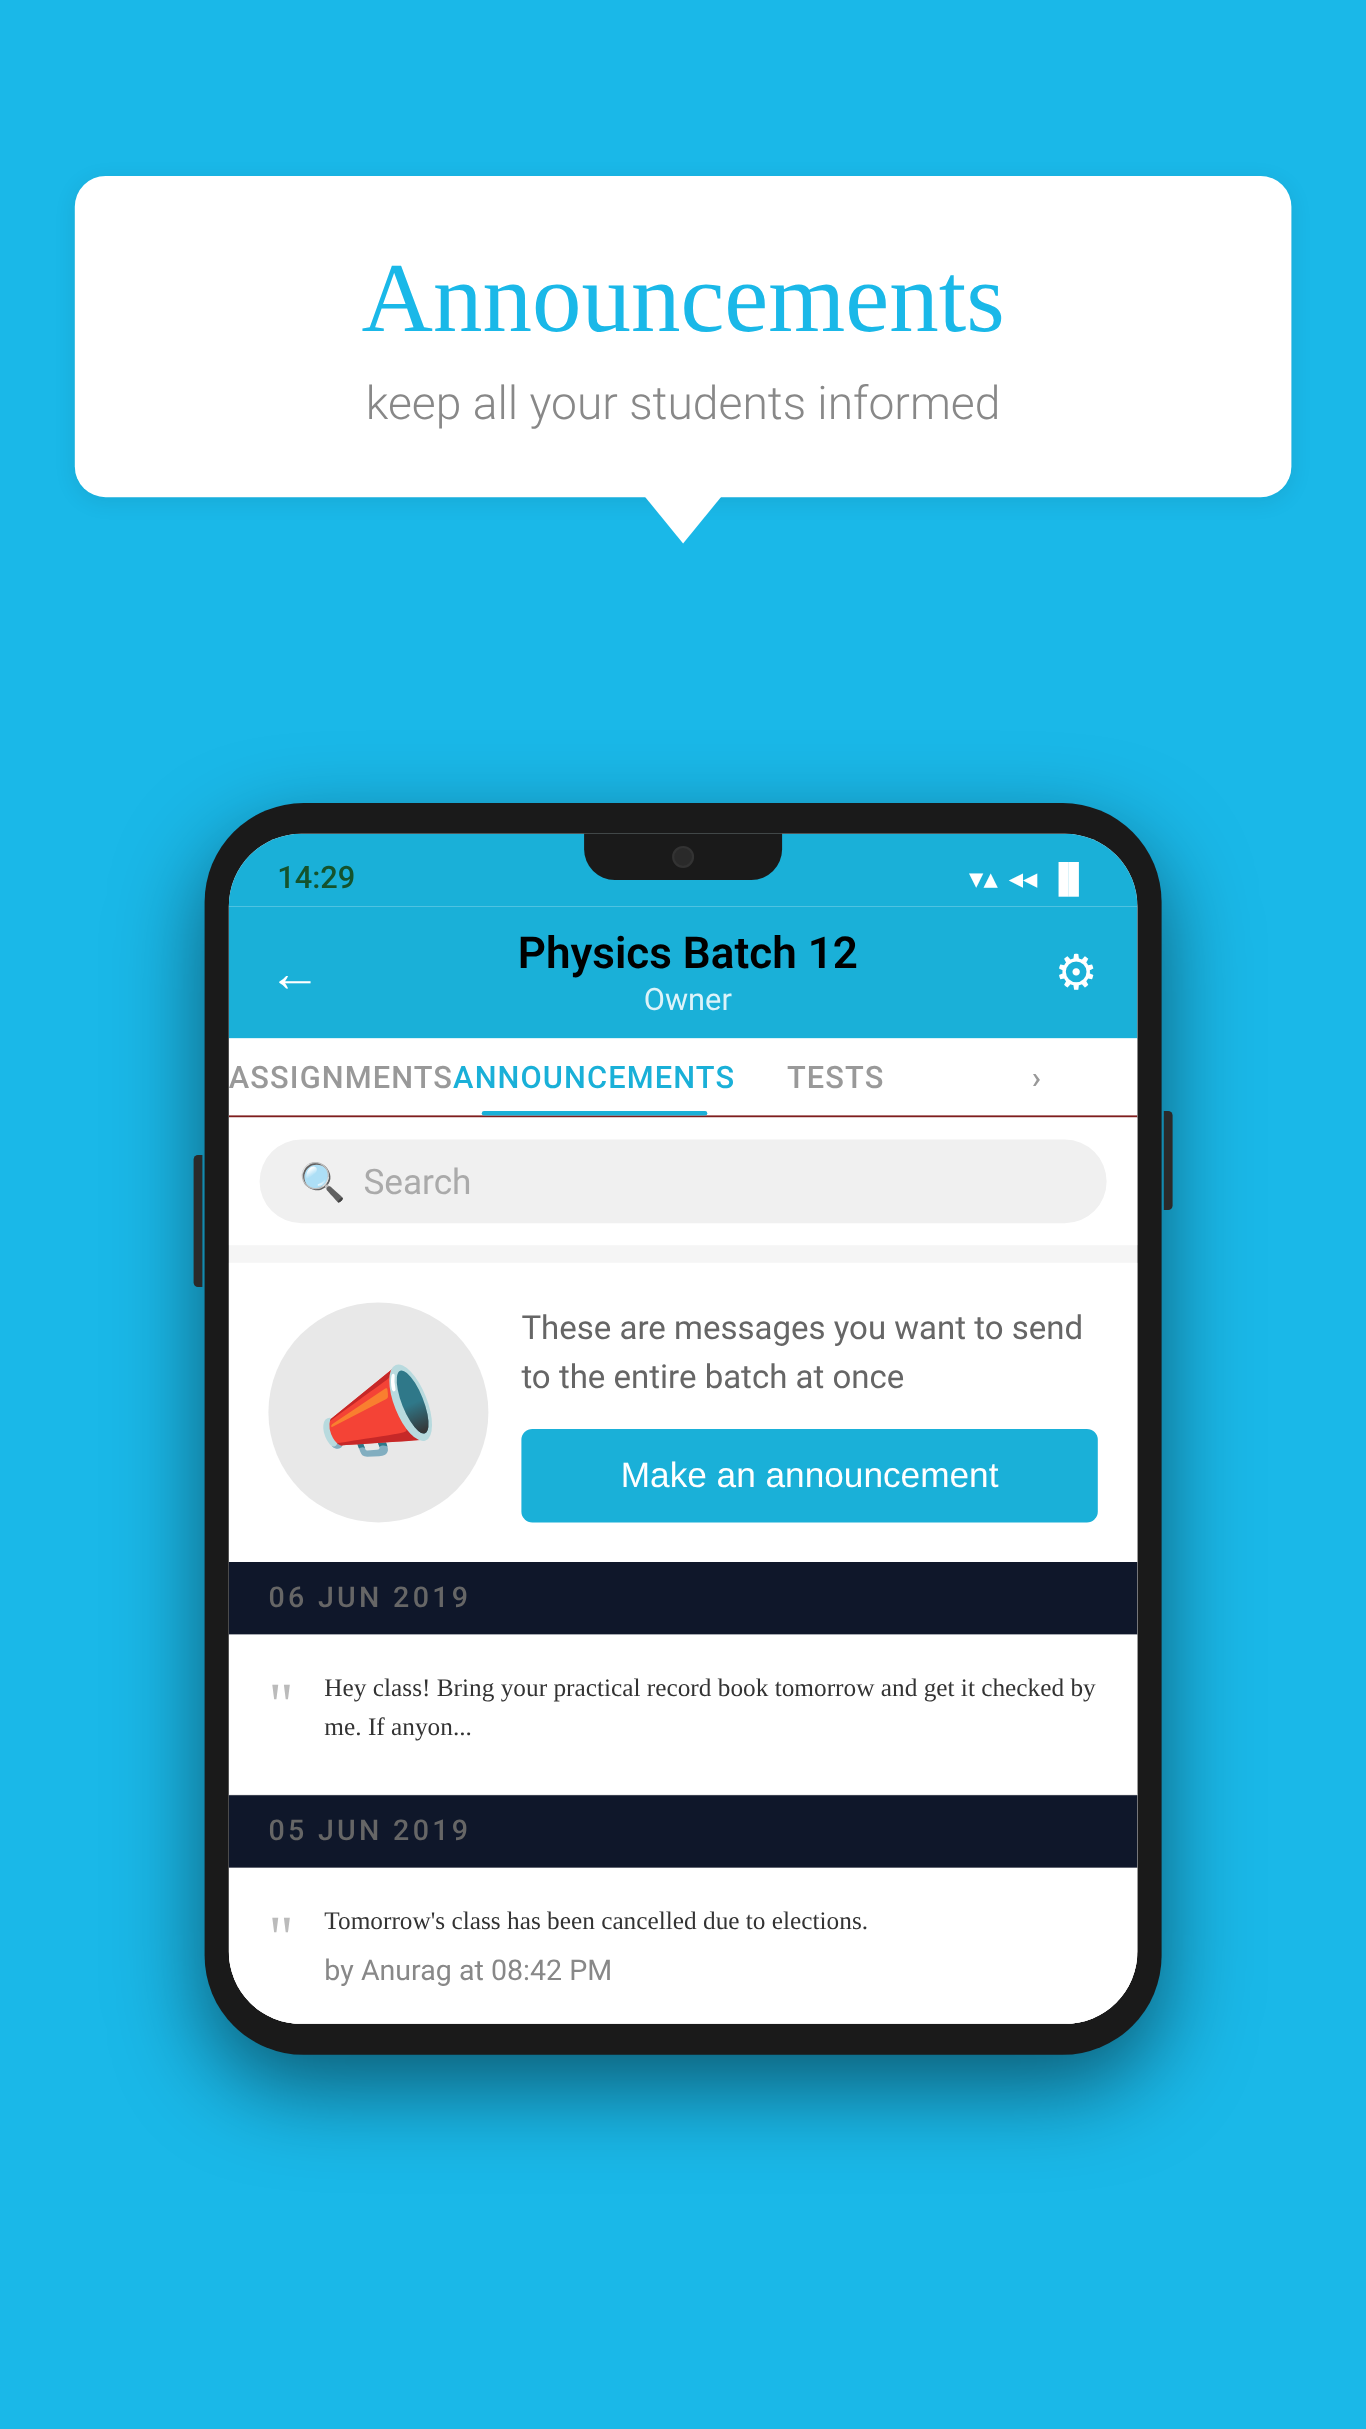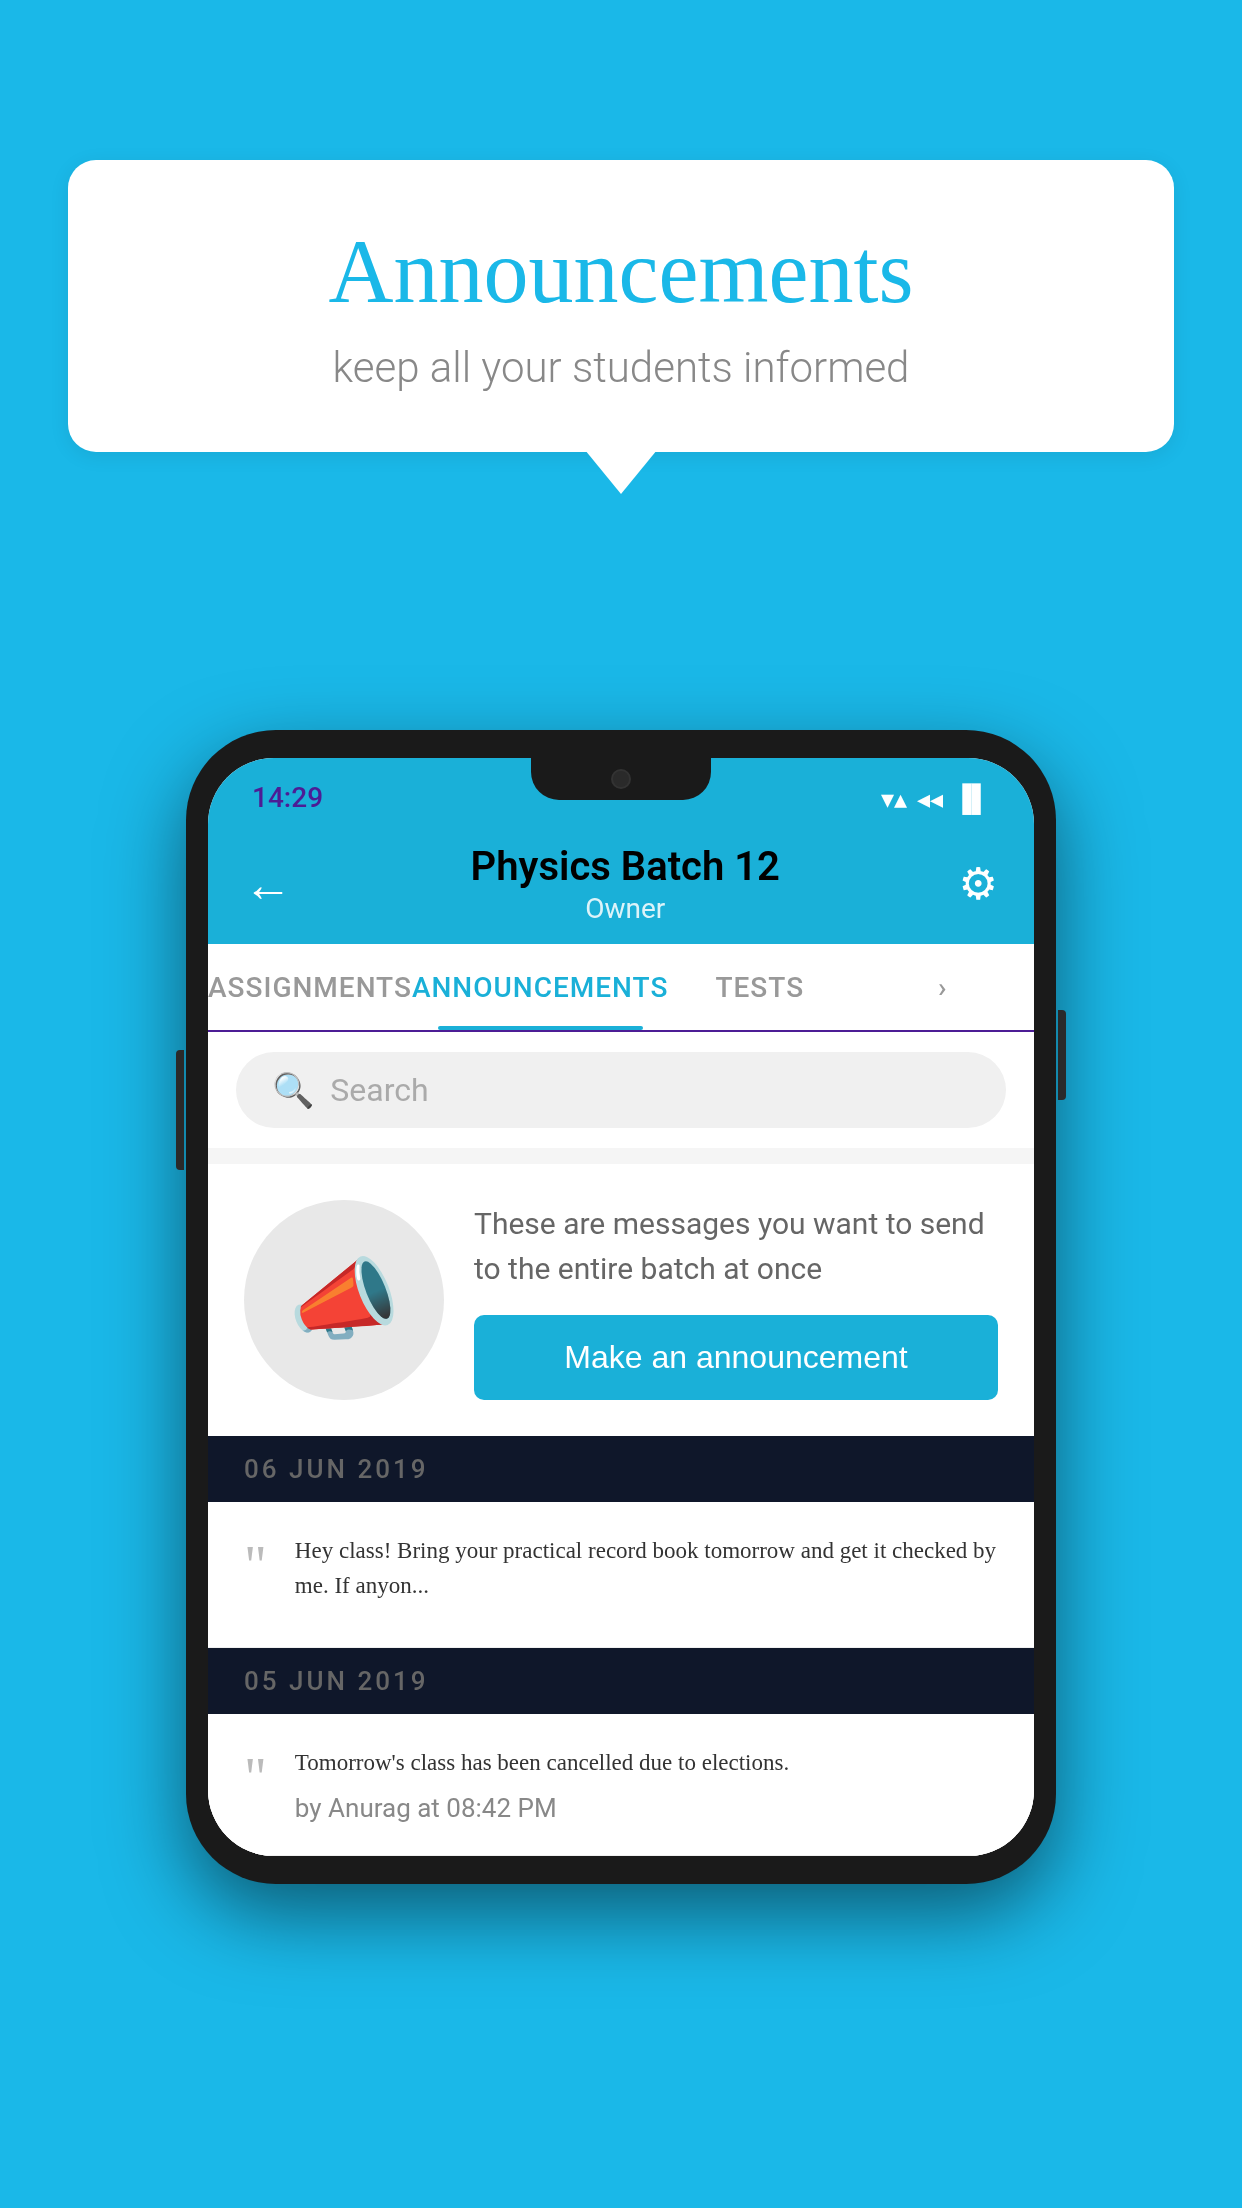--- a/index.html
+++ b/index.html
@@ -129,21 +129,21 @@
     .status-bar {
       background: #1ab0d8;
       height: 66px;
       display: flex;
       align-items: flex-end;
       padding: 0 44px 10px;
       justify-content: space-between;
     }
 
     .status-time {
-      color: #4c1d95;
+      color: #14532d;
       font-size: 28px;
       font-weight: 500;
     }
 
     .status-icons {
       display: flex;
       align-items: center;
       gap: 10px;
     }
 
@@ -188,22 +188,22 @@
     .app-bar-gear {
       color: white;
       font-size: 44px;
       cursor: pointer;
     }
 
     
     .tabs-bar {
       background: white;
       display: flex;
-      border-bottom: 2px solid #4c1d95;
-      height: 88px;
+      border-bottom: 2px solid #7f1d1d;
+      height: 72px;
     }
 
     .tab-item {
       flex: 1;
       display: flex;
       align-items: center;
       justify-content: center;
       font-size: 28px;
       font-weight: 500;
       color: #999;

